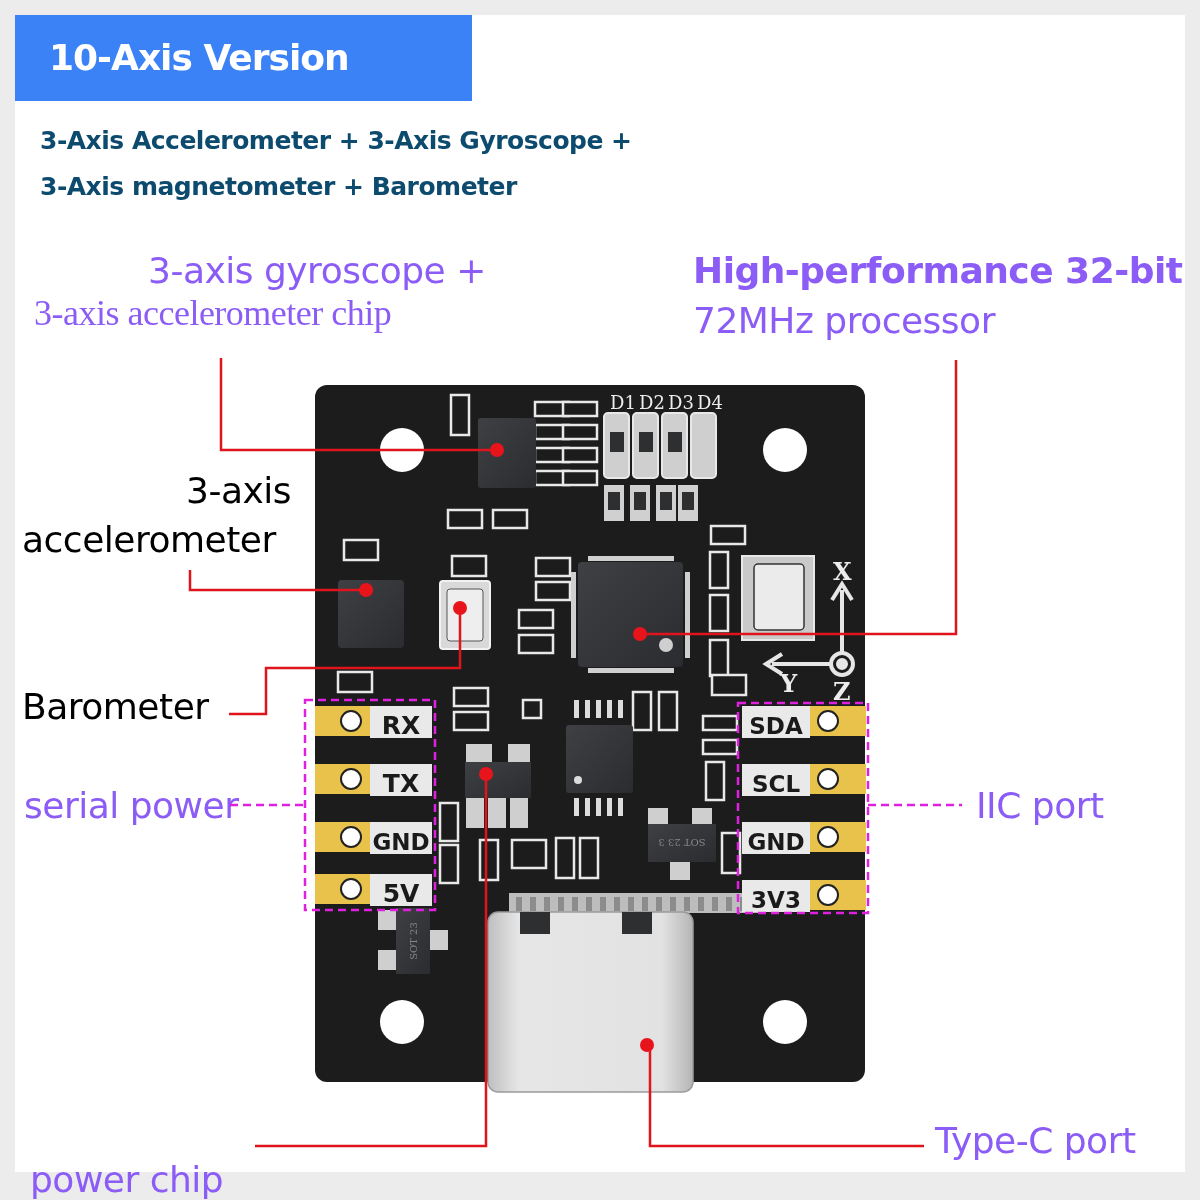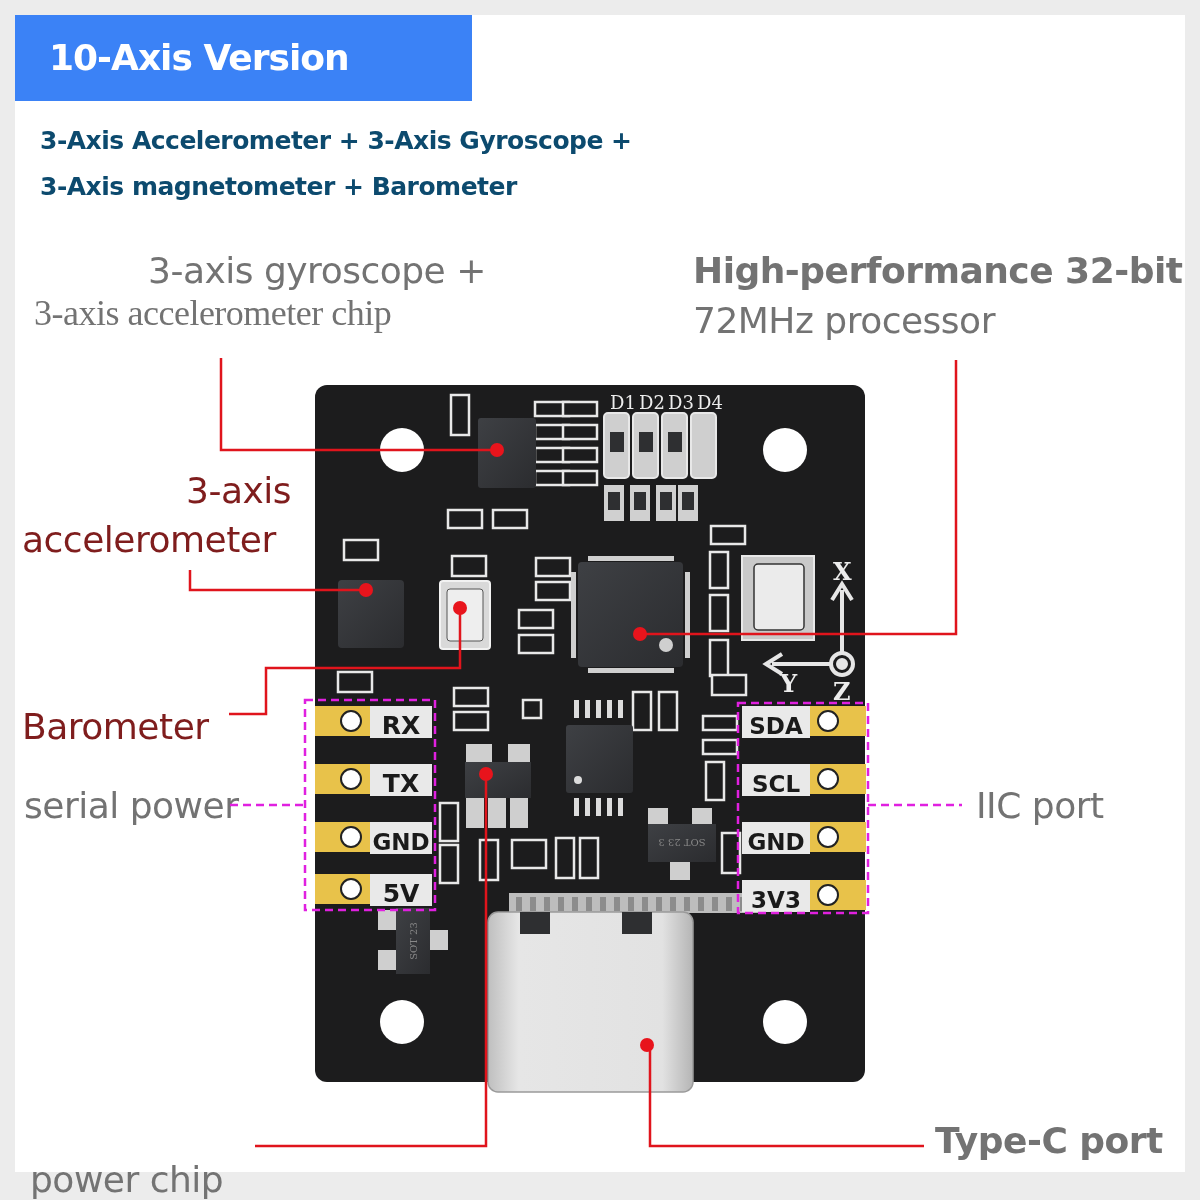--- a/index.html
+++ b/index.html
@@ -1,21 +1,21 @@
 <!DOCTYPE html>
 <html><head>
 <meta charset="utf-8">
 <style>
   html, body { margin: 0; padding: 0; }
   body { width: 1200px; height: 1200px; background: #ececec; position: relative; overflow: hidden; font-family: "DejaVu Sans", sans-serif; }
   .canvas { position: absolute; left: 15px; top: 15px; width: 1170px; height: 1157px; background: #ffffff; }
   .title-box { position: absolute; left: 15px; top: 15px; width: 457px; height: 86px; background: #3b82f6; color: #fff; font-family: "DejaVu Sans", sans-serif; font-weight: bold; font-size: 36px; line-height: 86px; padding-left: 34px; box-sizing: border-box; letter-spacing: -1px; }
   .subtitle { position: absolute; left: 40px; font-family: "DejaVu Sans", sans-serif; font-weight: bold; font-size: 25px; color: #0c4a6e; letter-spacing: -0.5px; white-space: nowrap; }
-  .label { position: absolute; font-family: "DejaVu Sans", sans-serif; font-size: 36px; color: #737373; white-space: nowrap; letter-spacing: -0.5px; }
-  .label.red { color: #7f1d1d; }
+  .label { position: absolute; font-family: "DejaVu Sans", sans-serif; font-size: 36px; color: #8b5cf6; white-space: nowrap; letter-spacing: -0.5px; }
+  .label.red { color: #000000; }
   svg.overlay { position: absolute; left: 0; top: 0; }
   .pin-text { font-family: "DejaVu Sans", sans-serif; font-weight: bold; }
   .silk { font-family: "DejaVu Serif", serif; }
 </style>
 </head>
 <body>
 
 <div class="canvas"></div>
 
 <div class="title-box">10-Axis Version</div>
@@ -25,27 +25,27 @@
 
 <div class="label" style="left:148px; top:250px;">3-axis gyroscope +</div>
 <div class="label" style="left:34px; top:292px;font-family:Liberation Serif, serif;">3-axis accelerometer chip</div>
 
 <div class="label" style="left:693px; top:250px;font-weight:bold;">High-performance 32-bit</div>
 <div class="label" style="left:693px; top:300px;">72MHz processor</div>
 
 <div class="label red" style="left:186px; top:470px;">3-axis</div>
 <div class="label red" style="left:22px; top:519px;">accelerometer</div>
 
-<div class="label red" style="left:22px; top:686px;margin-top:20px;">Barometer</div>
+<div class="label red" style="left:22px; top:686px;">Barometer</div>
 
 <div class="label" style="left:24px; top:785px;">serial power</div>
 <div class="label" style="left:976px; top:785px;">IIC port</div>
 
 <div class="label" style="left:30px; top:1159px;">power chip</div>
-<div class="label" style="left:935px; top:1120px;font-weight:bold;">Type-C port</div>
+<div class="label" style="left:935px; top:1120px;">Type-C port</div>
 
 <svg class="overlay" width="1200" height="1200" viewBox="0 0 1200 1200">
   <defs>
     <linearGradient id="usbGrad" x1="0" y1="0" x2="1" y2="0">
       <stop offset="0" stop-color="#bfbfbf"></stop>
       <stop offset="0.15" stop-color="#e6e6e6"></stop>
       <stop offset="0.85" stop-color="#e2e2e2"></stop>
       <stop offset="1" stop-color="#b5b5b5"></stop>
     </linearGradient>
     <linearGradient id="chipGrad" x1="0" y1="0" x2="1" y2="1">

